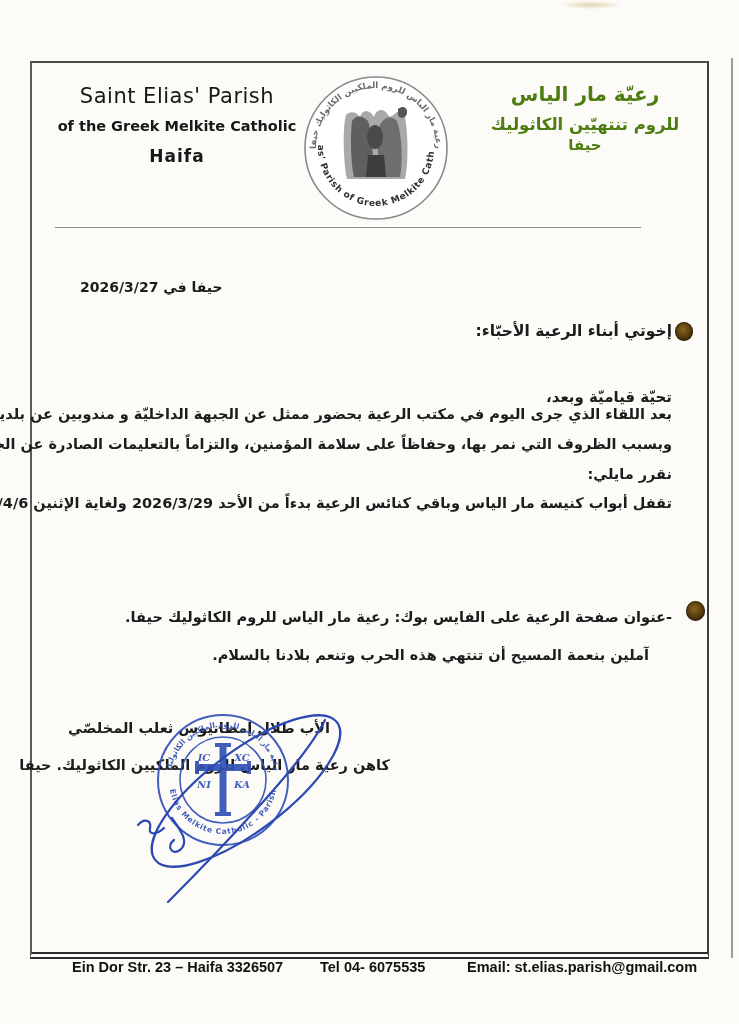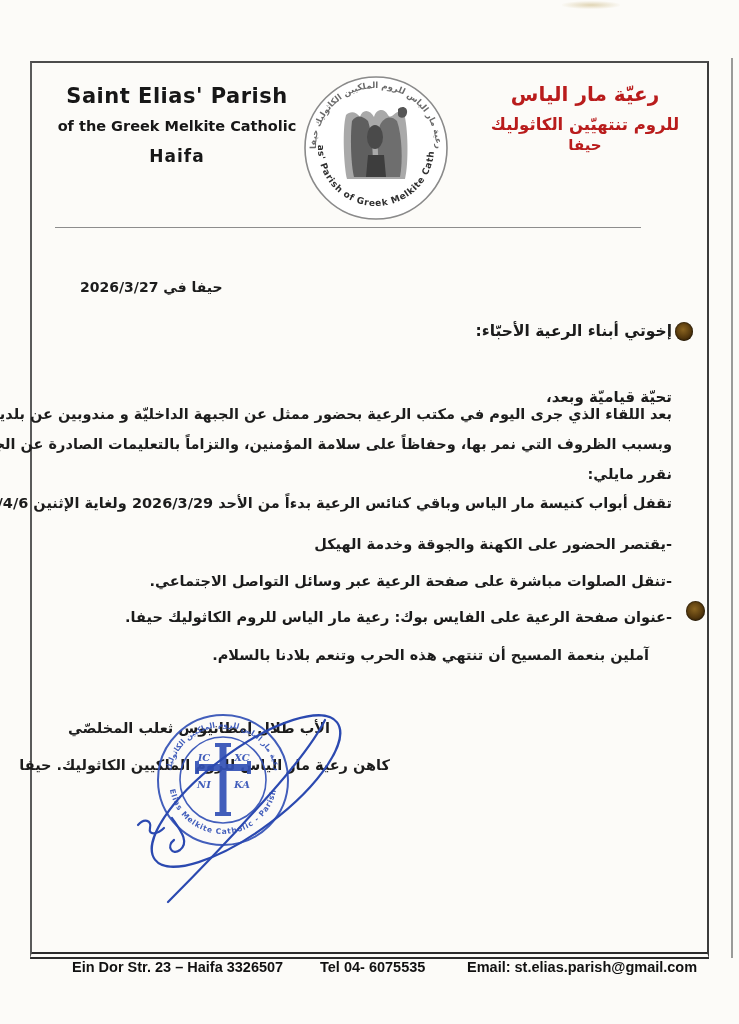--- a/index.html
+++ b/index.html
@@ -15,24 +15,24 @@
   .top-smudge{position:absolute;left:562px;top:1px;width:58px;height:8px;
     background:radial-gradient(ellipse at center,#d9cba4 0%,rgba(217,203,164,0) 75%);opacity:.8;}
   .right-edge-line{position:absolute;left:731px;top:58px;width:2px;height:900px;background:#9a9a98;}
   
   .frame{position:absolute;left:30px;top:61px;width:675px;height:889px;
     border-top:2px solid #4c4c4c;border-left:2px solid #5a5a5a;
     border-right:2px solid #3c3c3c;border-bottom:7px double #2c2c2c;
     background:transparent;}
   
   .hdr-left{position:absolute;left:52px;top:84px;width:250px;text-align:center;color:#171717;}
-  .hdr-left .l1{font-size:21px;font-weight:700;letter-spacing:.5px;}
+  .hdr-left .l1{font-size:21px;font-weight:400;letter-spacing:.5px;}
   .hdr-left .l2{font-size:14.5px;font-weight:700;margin-top:10px;}
   .hdr-left .l3{font-size:17px;font-weight:700;margin-top:12px;letter-spacing:1px;}
-  .hdr-right{position:absolute;left:470px;top:82px;width:230px;text-align:center;direction:rtl;color:#b91c1c;}
+  .hdr-right{position:absolute;left:470px;top:82px;width:230px;text-align:center;direction:rtl;color:#4d7c0f;}
   .hdr-right .l1{font-size:20px;font-weight:700;}
   .hdr-right .l2{font-size:16.5px;font-weight:700;margin-top:9px;}
   .hdr-right .l3{font-size:15px;font-weight:700;margin-top:2px;}
   .hdr-rule{position:absolute;left:55px;top:227px;width:586px;height:1px;background:#8d8d8d;}
   .logo-wrap{position:absolute;left:300px;top:71px;width:152px;height:154px;}
   
   .ar{direction:rtl;unicode-bidi:plaintext;font-weight:700;color:#1c1c1c;}
   .date-line{position:absolute;left:80px;top:279px;font-size:14px;font-weight:700;direction:rtl;white-space:nowrap;}
   .salutation{position:absolute;right:67px;top:322px;font-size:15.5px;white-space:nowrap;}
   .greeting{position:absolute;right:67px;top:366px;font-size:15px;white-space:nowrap;margin-top:22px;}
@@ -115,22 +115,20 @@
   <div class="salutation ar">إخوتي أبناء الرعية الأحبّاء:</div>
   <div class="greeting ar">تحيّة قياميّة وبعد،</div>
 
   <div class="paragraph ar">
     <div>بعد اللقاء الذي جرى اليوم في مكتب الرعية بحضور ممثل عن الجبهة الداخليّة و مندوبين عن بلدية حيفا،</div>
     <div>وبسبب الظروف التي نمر بها، وحفاظاً على سلامة المؤمنين، والتزاماً بالتعليمات الصادرة عن الجهات المسؤولة</div>
     <div>نقرر مايلي:</div>
   </div>
 
   <div class="item item1 ar">تقفل أبواب كنيسة مار الياس وباقي كنائس الرعية بدءاً من الأحد 2026/3/29 ولغاية الإثنين 2026/4/6-</div>
-  <div class="item item2 ar">-يقتصر الحضور على الكهنة والجوقة وخدمة الهيكل</div>
-  <div class="item item3 ar">-تنقل الصلوات مباشرة على صفحة الرعية عبر وسائل التواصل الاجتماعي.</div>
 
   <div class="fbline">
     <span>-عنوان صفحة الرعية على الفايس بوك: </span><span class="uline">رعية مار الياس للروم الكاثوليك حيفا.</span>
   </div>
 
   <div class="closing ar">آملين بنعمة المسيح أن تنتهي هذه الحرب وتنعم بلادنا بالسلام.</div>
 
   <div class="sig1 ar">الأب طلال إمطانيوس ثعلب المخلصّي</div>
   <div class="sig2 ar">كاهن رعية مار الياس للروم الملكيين الكاثوليك. حيفا</div>
 

